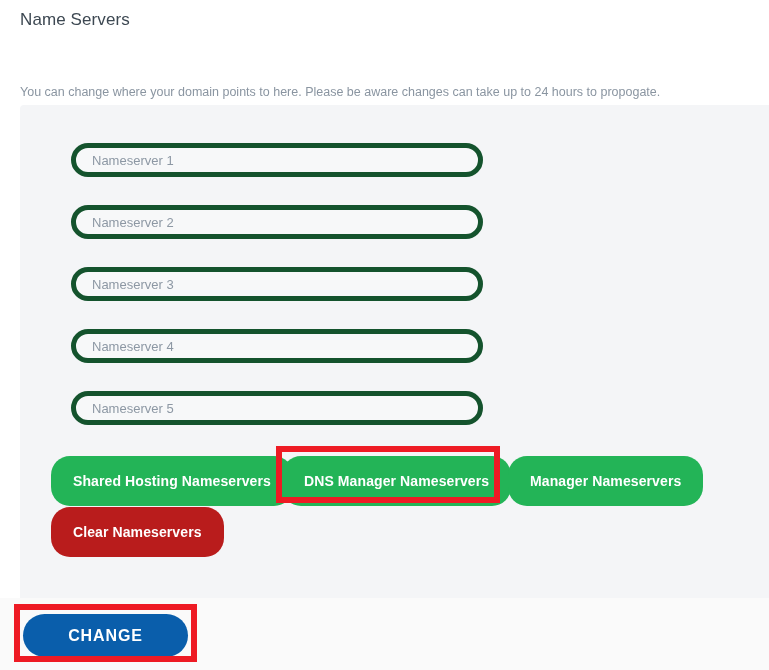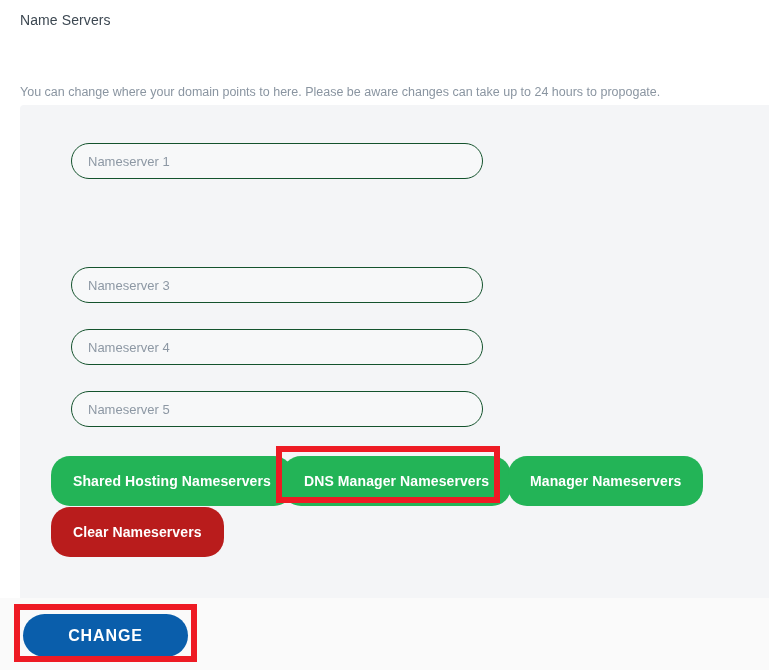--- a/index.html
+++ b/index.html
@@ -20,21 +20,21 @@
     position: absolute;
     left: 0; top: 0;
     width: 769px;
     height: 105px;
     background: #ffffff;
   }
   .page-title {
     position: absolute;
     left: 20px;
     top: 9px;
-    font-size: 14px;
+    font-size: 17px;
     line-height: 22px;
     color: #3d4852;
     font-weight: 400;
     letter-spacing: 0.1px;
     white-space: nowrap;
   }
   .page-desc {
     position: absolute;
     left: 20px;
     top: 51px;
@@ -65,24 +65,24 @@
     width: 769px;
     height: 72px;
     background: #fafafa;
   }
 
   
   .ns-input {
     position: absolute;
     left: 51px;
     width: 412px;
-    height: 36px;
+    height: 28px;
     box-sizing: border-box;
     background: #f7f8f9;
-    border: 1px solid #14532d;
+    border: 5px solid #14532d;
     border-radius: 18px;
     font-family: "Liberation Sans", sans-serif;
     font-size: 13px;
     color: #4a5560;
     padding: 12px 16px;
     outline: none;
   }
   .ns-input::placeholder {
     color: #8d98a4;
     opacity: 1;
@@ -147,20 +147,21 @@
 
 <div class="header-zone">
   <div class="page-title">Name Servers</div>
   <div class="page-desc">You can change where your domain points to here. Please be aware changes can take up to 24 hours to propogate.</div>
 </div>
 
 <div class="panel">
 
   <input class="ns-input" style="top: 38px;" placeholder="Nameserver 1">
 
+  <input class="ns-input" style="top: 100px;" placeholder="Nameserver 2">
 
   <input class="ns-input" style="top: 162px;" placeholder="Nameserver 3">
 
   <input class="ns-input" style="top: 224px;" placeholder="Nameserver 4">
 
   <input class="ns-input" style="top: 286px;" placeholder="Nameserver 5">
 
   <button class="pill-btn btn-green" style="left:31px; top:351px;">Shared Hosting Nameservers</button>
 
   <button class="pill-btn btn-green" style="left:262px; top:351px;">DNS Manager Nameservers</button>

